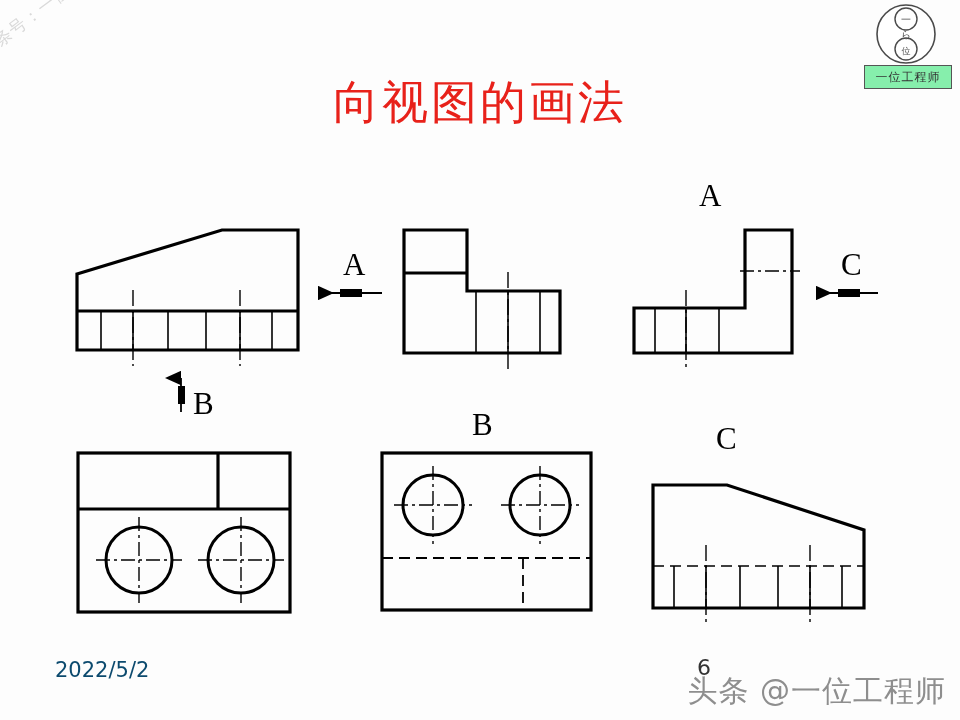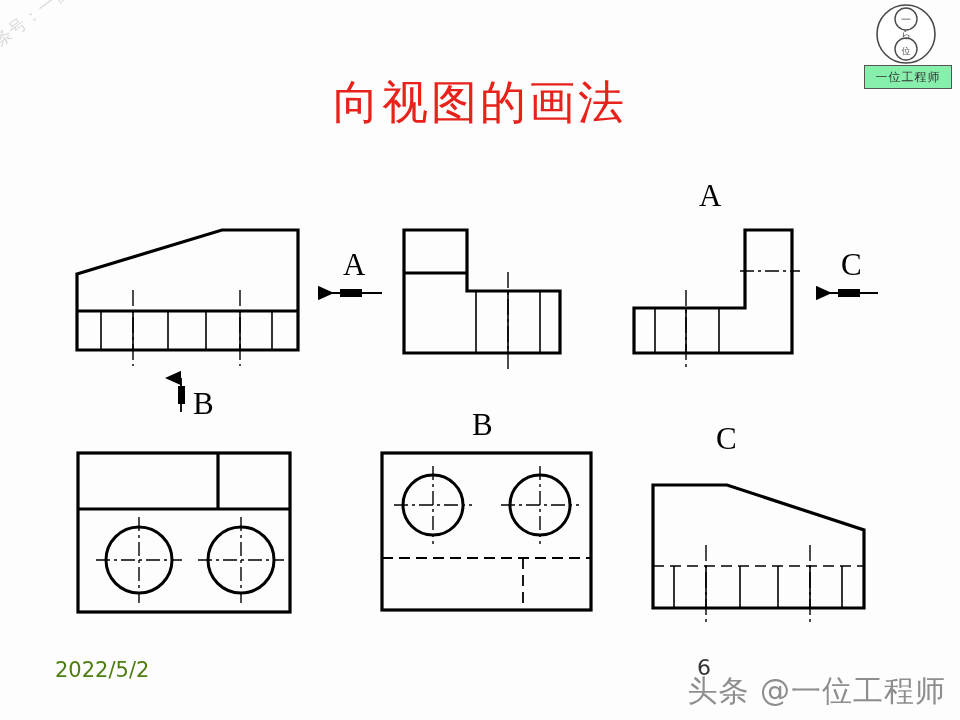--- a/index.html
+++ b/index.html
@@ -88,21 +88,21 @@
     letter-spacing: 1px;
   }
 
   
   #footer-date {
     position: absolute;
     left: 55px;
     top: 658px;
     font-family: "DejaVu Sans", sans-serif;
     font-size: 21px;
-    color: #4d7c0f;
+    color: #0c4a6e;
   }
   #page-number {
     position: absolute;
     left: 697px;
     top: 655px;
     font-family: "DejaVu Sans", sans-serif;
     font-size: 22px;
     color: #333;
   }
 

